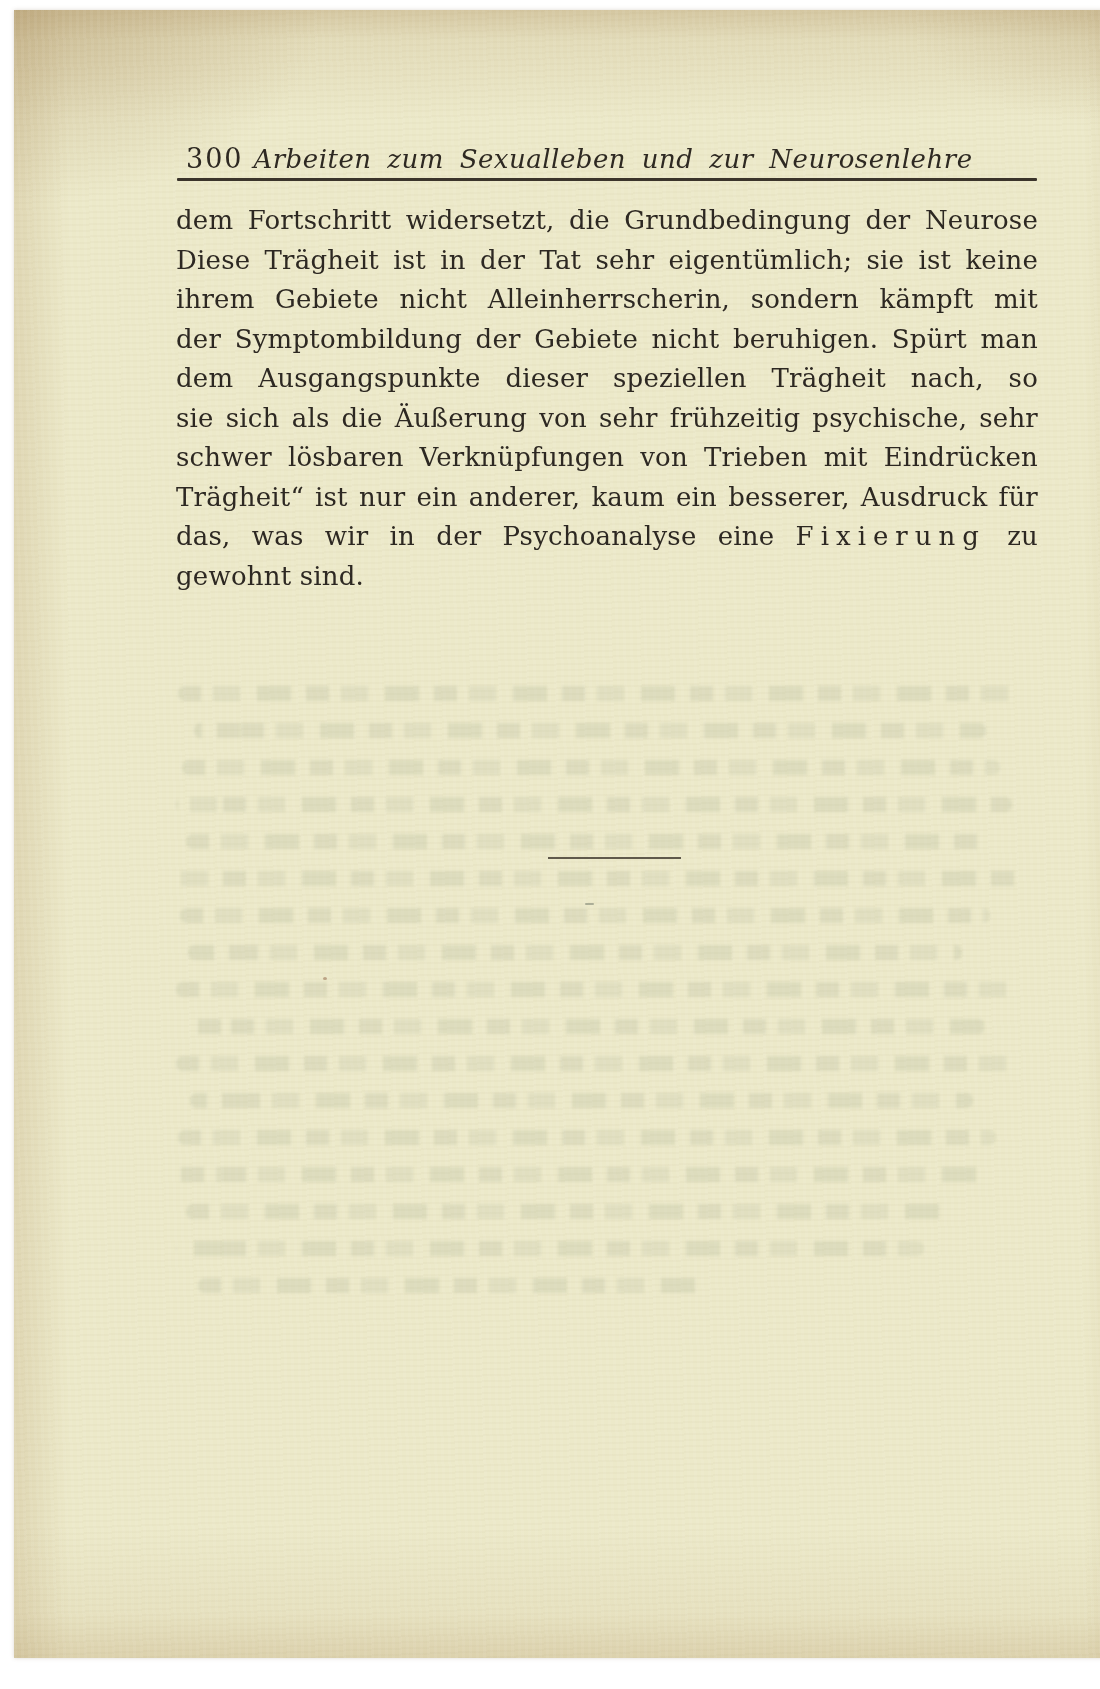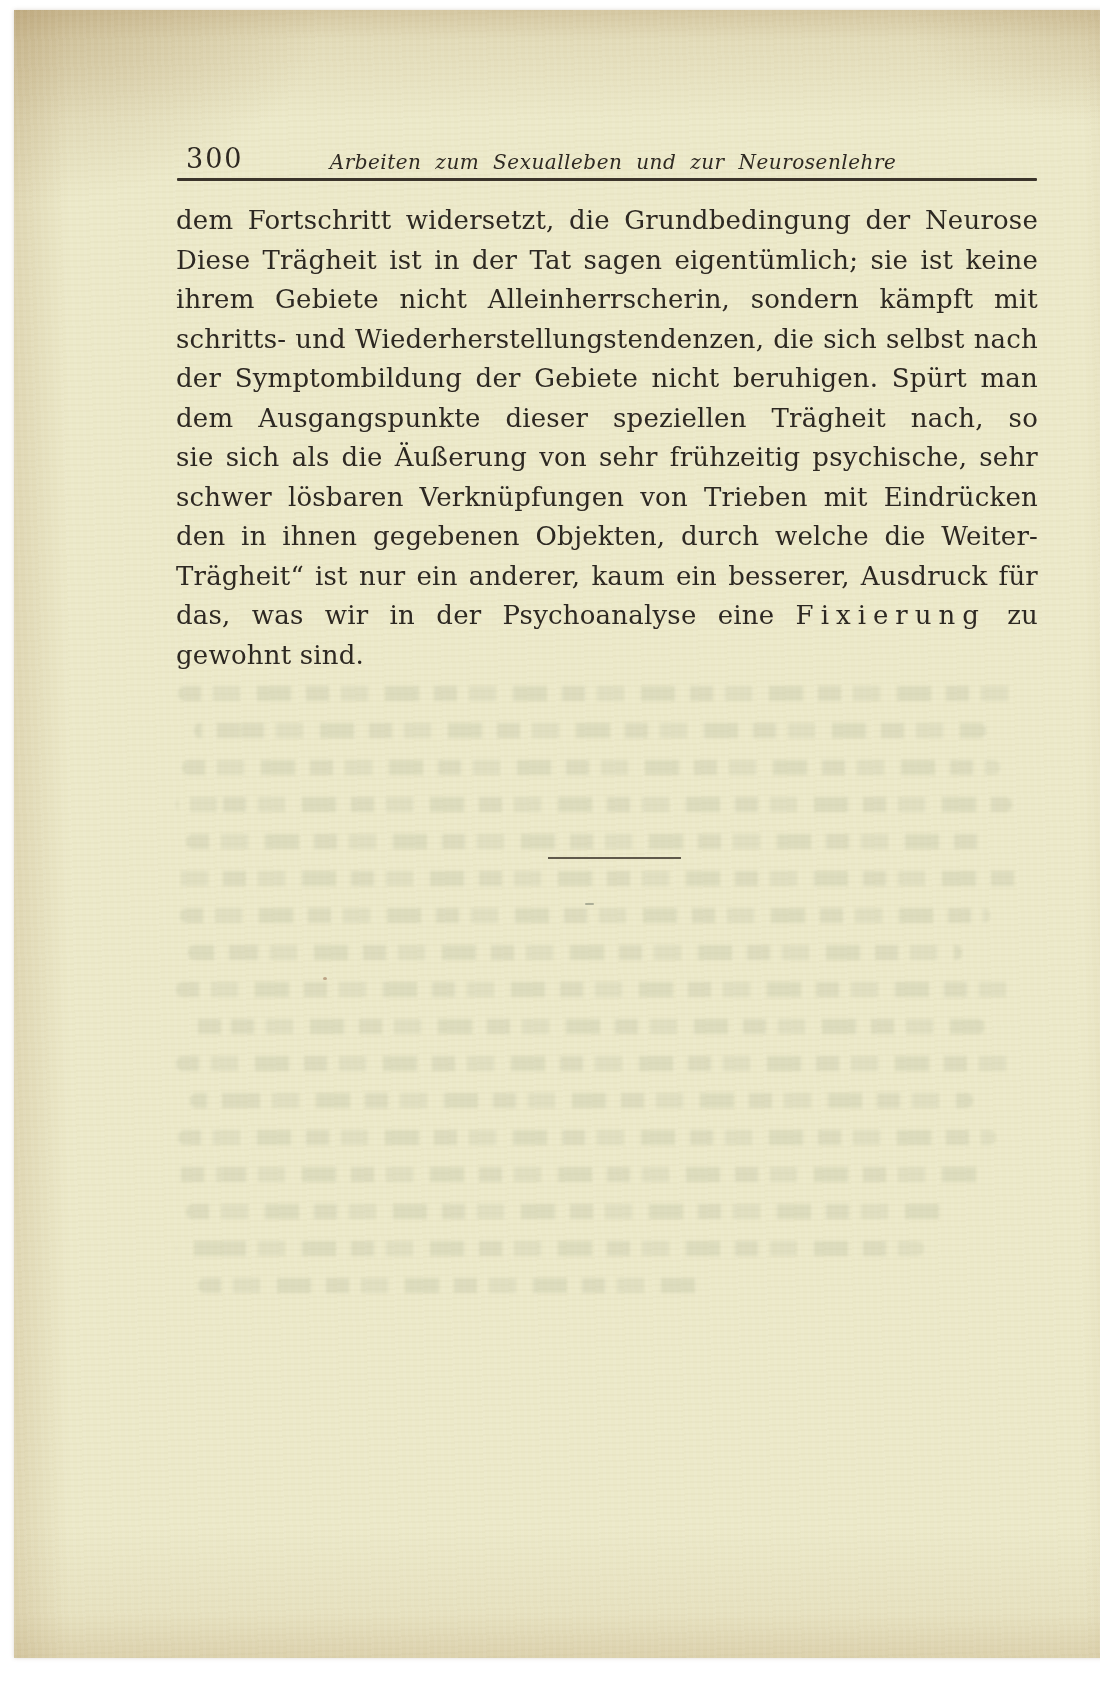--- a/index.html
+++ b/index.html
@@ -58,21 +58,21 @@
     letter-spacing: 2px;
     font-feature-settings: "onum";
   }
   .runtitle {
     position: absolute;
     left: 12px;
     right: 0;
     bottom: 0;
     text-align: center;
     font-style: italic;
-    font-size: 20px;
+    font-size: 26px;
     word-spacing: 7px;
     letter-spacing: 0.5px;
     white-space: nowrap;
   }
   .rule {
     position: absolute;
     left: 163px;
     top: 168px;
     width: 860px;
     height: 2.5px;
@@ -157,28 +157,26 @@
 <div class="scan">
 
   <div class="header">
     <span class="pagenum">300</span>
     <span class="runtitle">Arbeiten zum Sexualleben und zur Neurosenlehre</span>
   </div>
   <div class="rule"></div>
 
   <div class="bodytext">
     <div class="tl">dem Fortschritt widersetzt, die Grundbedingung der Neurose ist.</div>
-    <div class="tl">Diese Trägheit ist in der Tat sagen eigentümlich; sie ist keine</div>
+    <div class="tl">Diese Trägheit ist in der Tat sehr eigentümlich; sie ist keine</div>
     <div class="tl">ihrem Gebiete nicht Alleinherrscherin, sondern kämpft mit Fort-</div>
-    <div class="tl">schritts- und Wiederherstellungstendenzen, die sich selbst nach</div>
     <div class="tl">der Symptombildung der Gebiete nicht beruhigen. Spürt man</div>
     <div class="tl">dem Ausgangspunkte dieser speziellen Trägheit nach, so enthüllt</div>
     <div class="tl">sie sich als die Äußerung von sehr frühzeitig psychische, sehr</div>
     <div class="tl">schwer lösbaren Verknüpfungen von Trieben mit Eindrücken und</div>
-    <div class="tl">den in ihnen gegebenen Objekten, durch welche die Weiter-</div>
     <div class="tl">Trägheit“ ist nur ein anderer, kaum ein besserer, Ausdruck für</div>
     <div class="tl"><span>das, was wir in der Psychoanalyse eine </span><span class="sperr">Fixierung</span><span> zu nennen</span></div>
     <div class="tl last">gewohnt sind.</div>
   </div>
 
   <div class="divider"></div>
 
   <div class="ghost" id="ghost">
       <div class="gl" style="top: 0px; left: 14px; width: 96%;"></div>
       <div class="gl alt" style="top: 37px; left: 30px; width: 90%;"></div>

